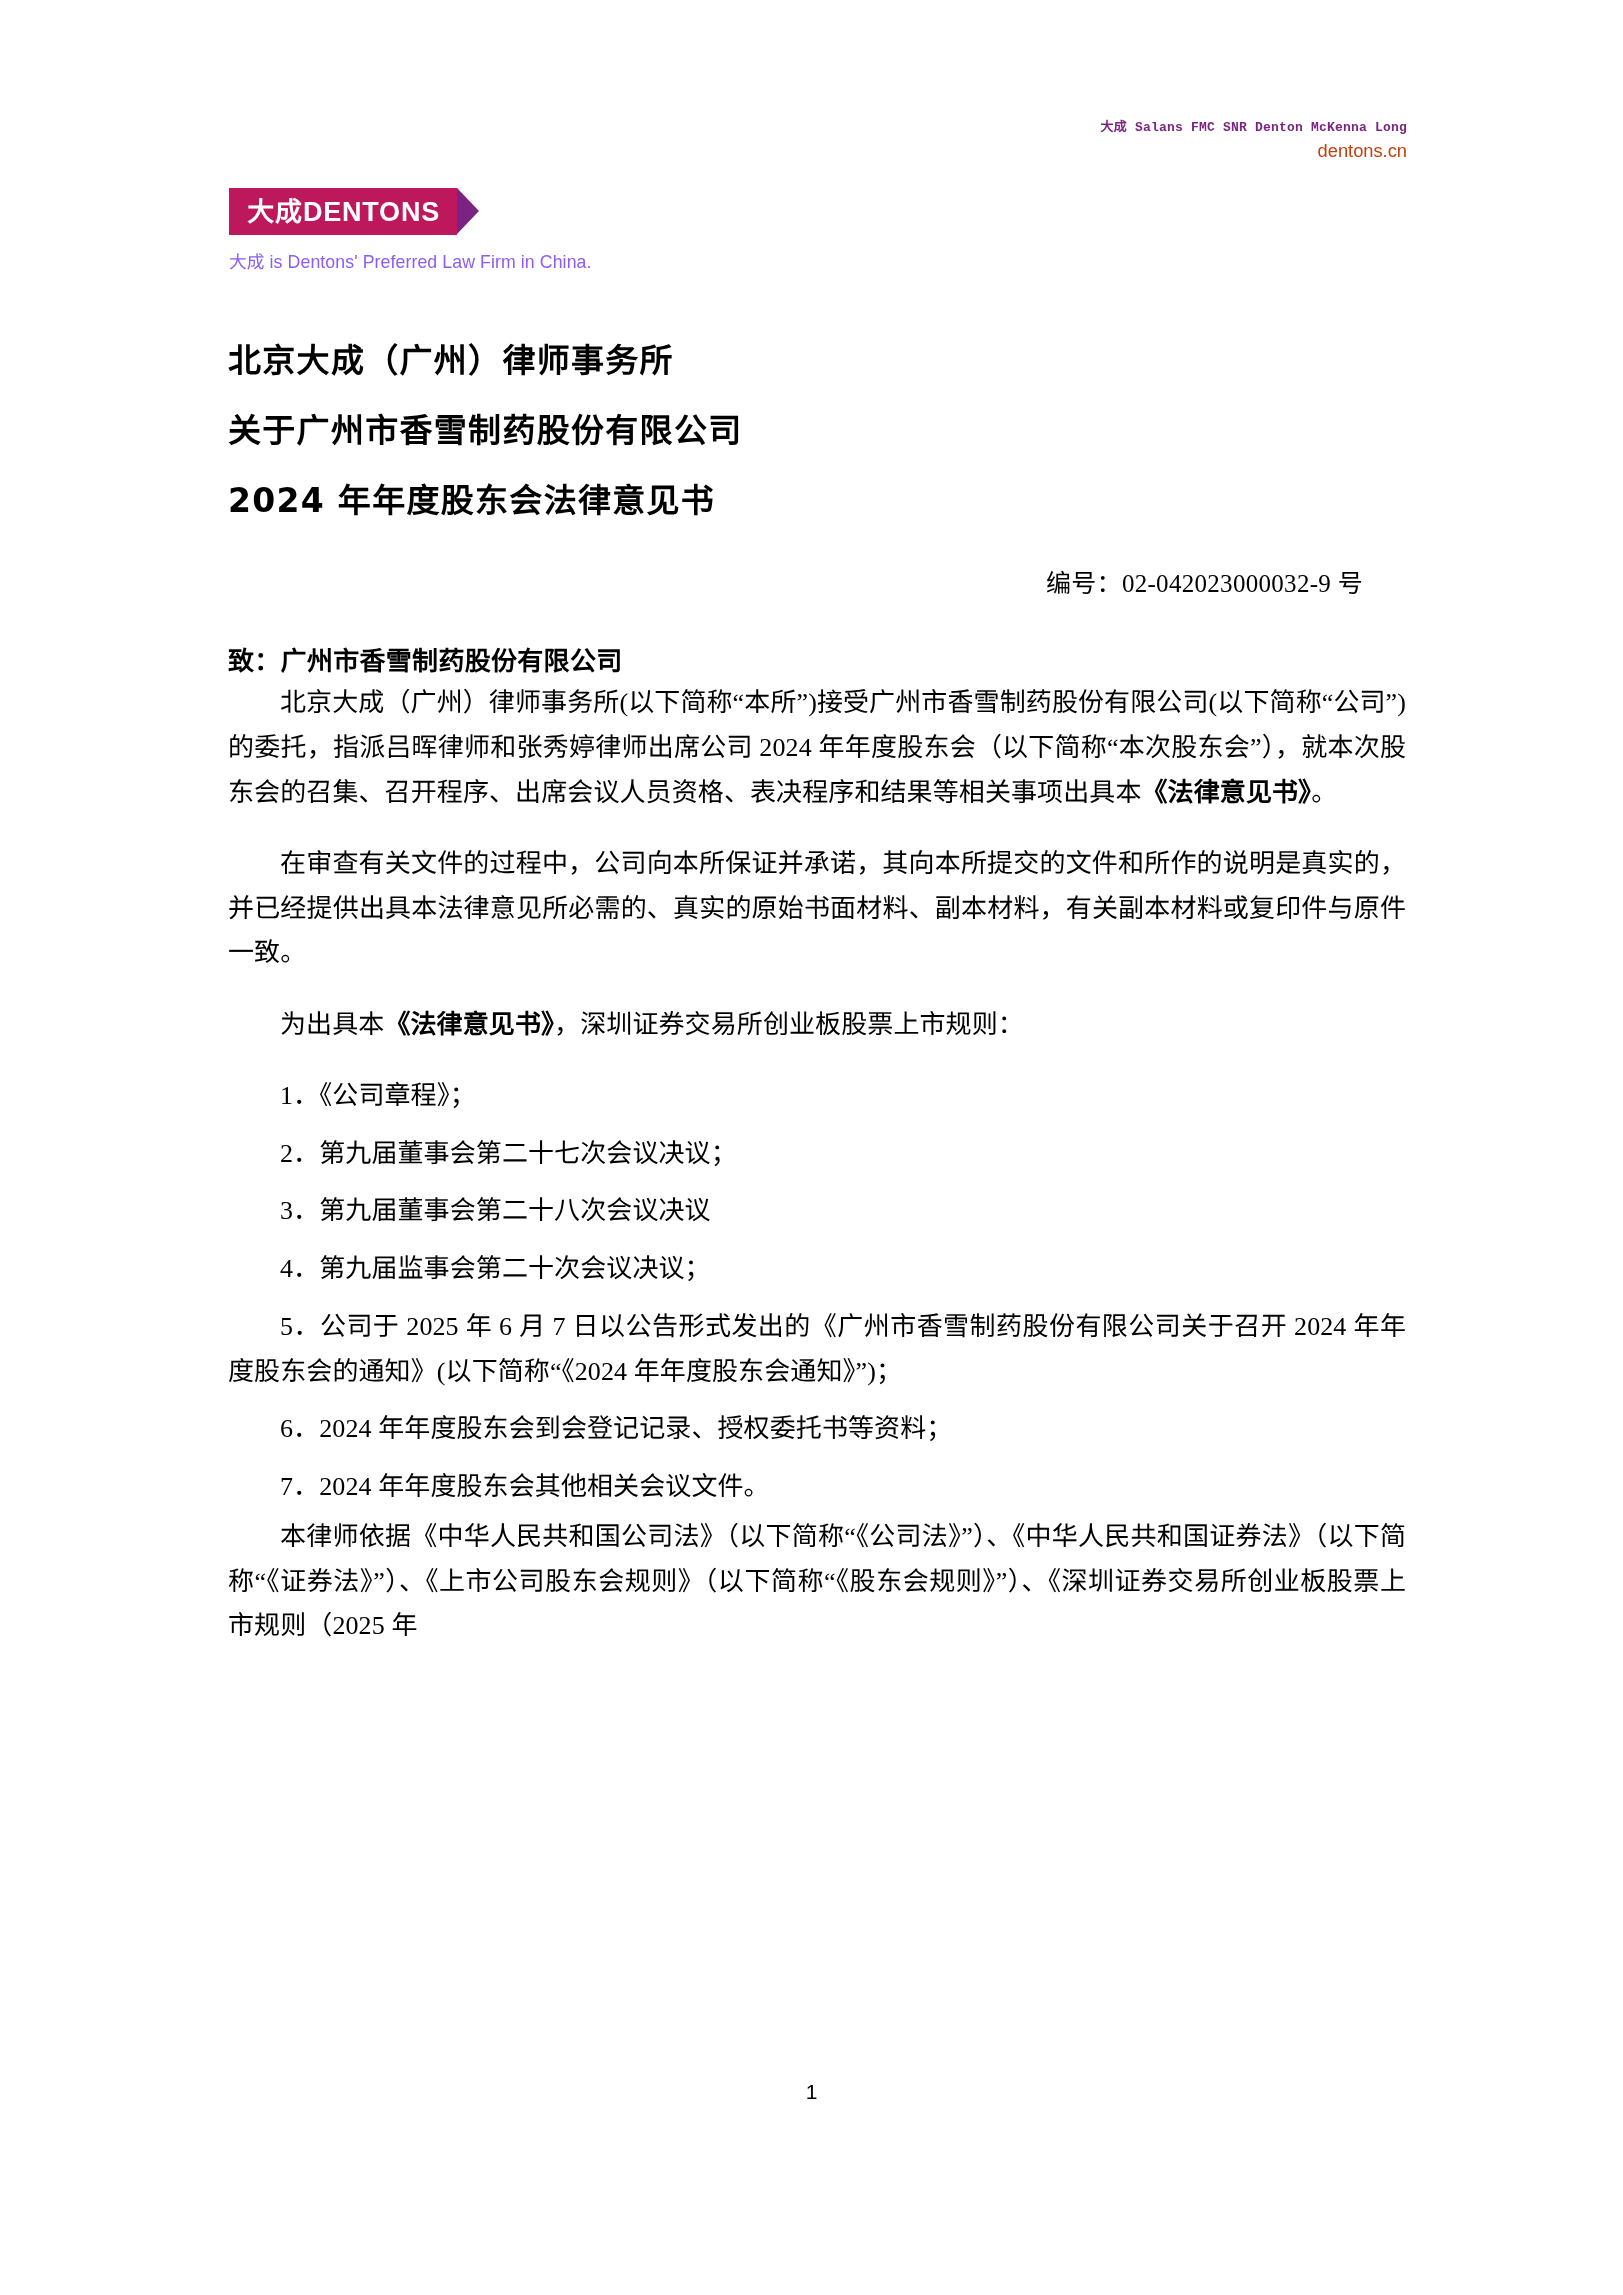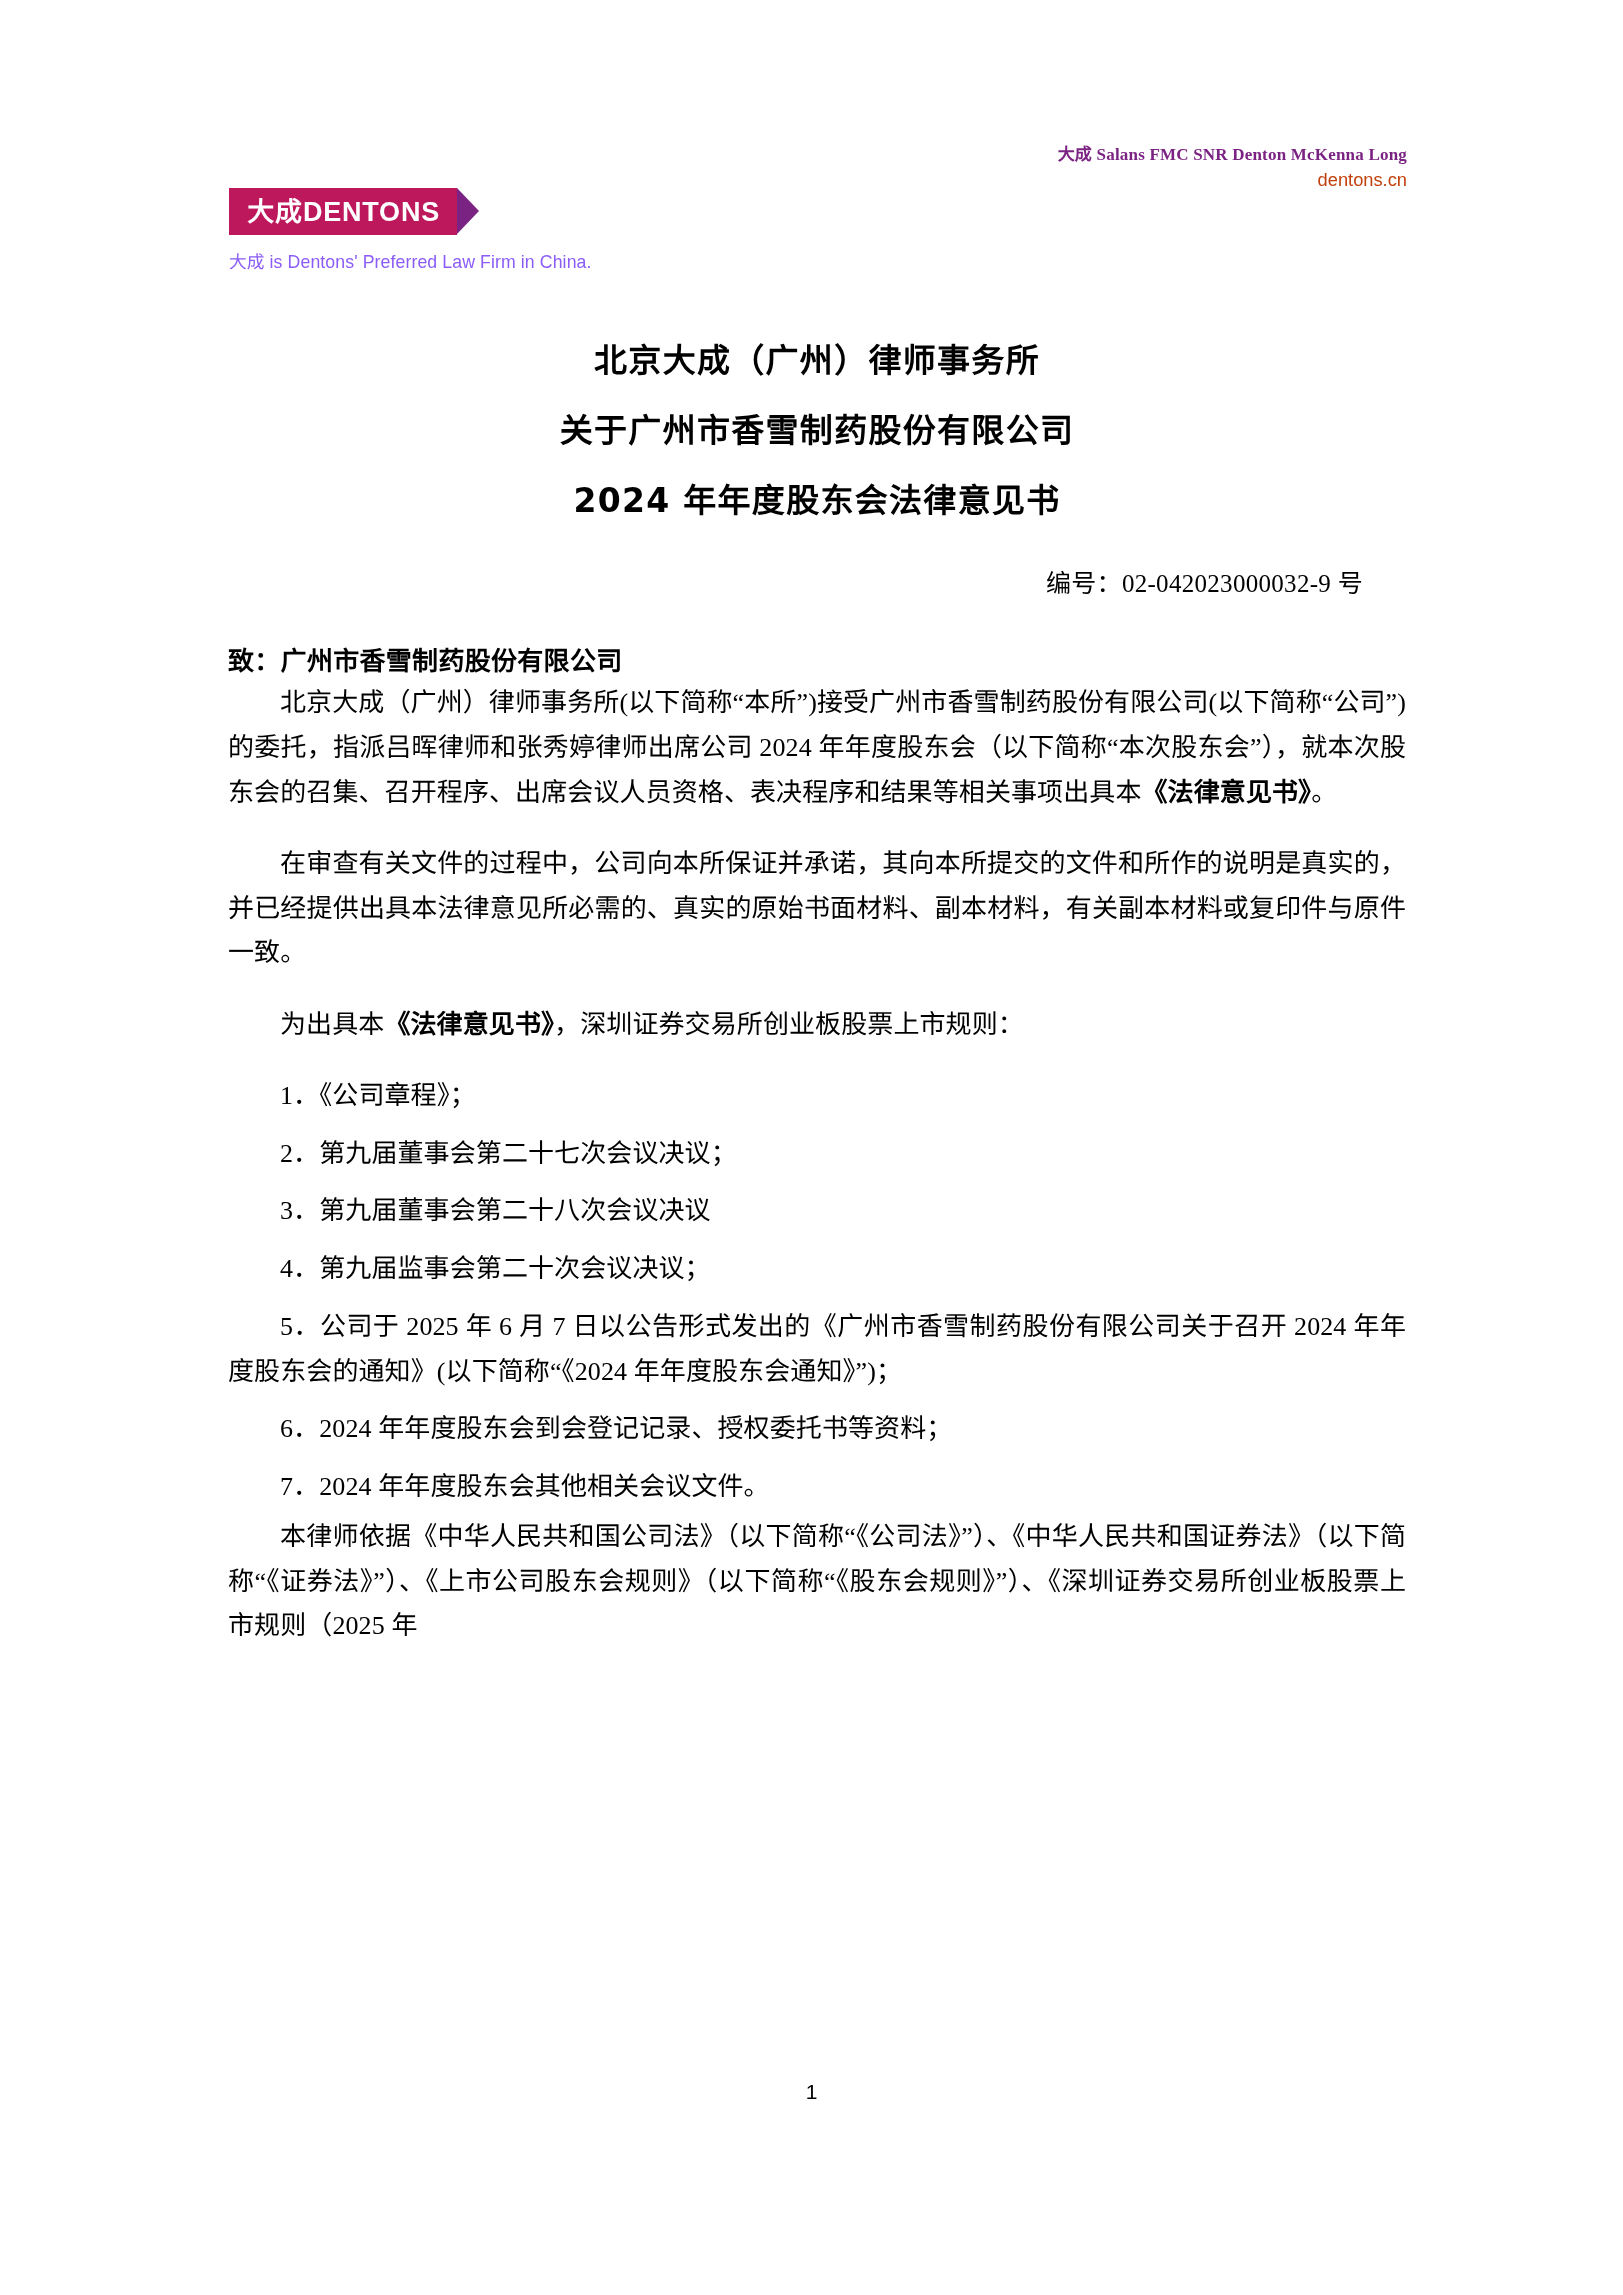--- a/index.html
+++ b/index.html
@@ -23,27 +23,26 @@
 
   
   .header-firmline {
     position: absolute;
     top: 120px;
     right: 216px;
     text-align: right;
     line-height: 1.28;
   }
   .header-firmline .firm-name {
-    font-family: Liberation Serif, serif;
-    font-weight: bold;
-    font-size: 17px;
+    font-family: Liberation Mono, monospace;
+    font-weight: bold;
+    font-size: 13px;
     color: #7B2382;
     letter-spacing: 0.2px;
     white-space: nowrap;
-    margin-top: 24px;
   }
   .header-firmline .firm-url {
     font-family: "Liberation Sans", "DejaVu Sans", sans-serif;
     font-weight: normal;
     font-size: 18.3px;
     color: #c2410c;
     margin-top: 2.6px;
   }
 
   
@@ -92,21 +91,20 @@
   
   .doc {
     position: absolute;
     top: 340px;
     left: 228px;
     width: 1178px;
   }
 
   
   .doc-title {
-    text-align: center;
     font-family: "DejaVu Sans", "Liberation Sans", sans-serif;
     font-weight: bold;
     font-size: 33px;
     letter-spacing: 1.3px;
     line-height: 1;
   }
   .doc-title.l1 { margin-top: 3.9px; }
   .doc-title.l2 { margin-top: 37px; }
   .doc-title.l3 { margin-top: 37px; }
 

